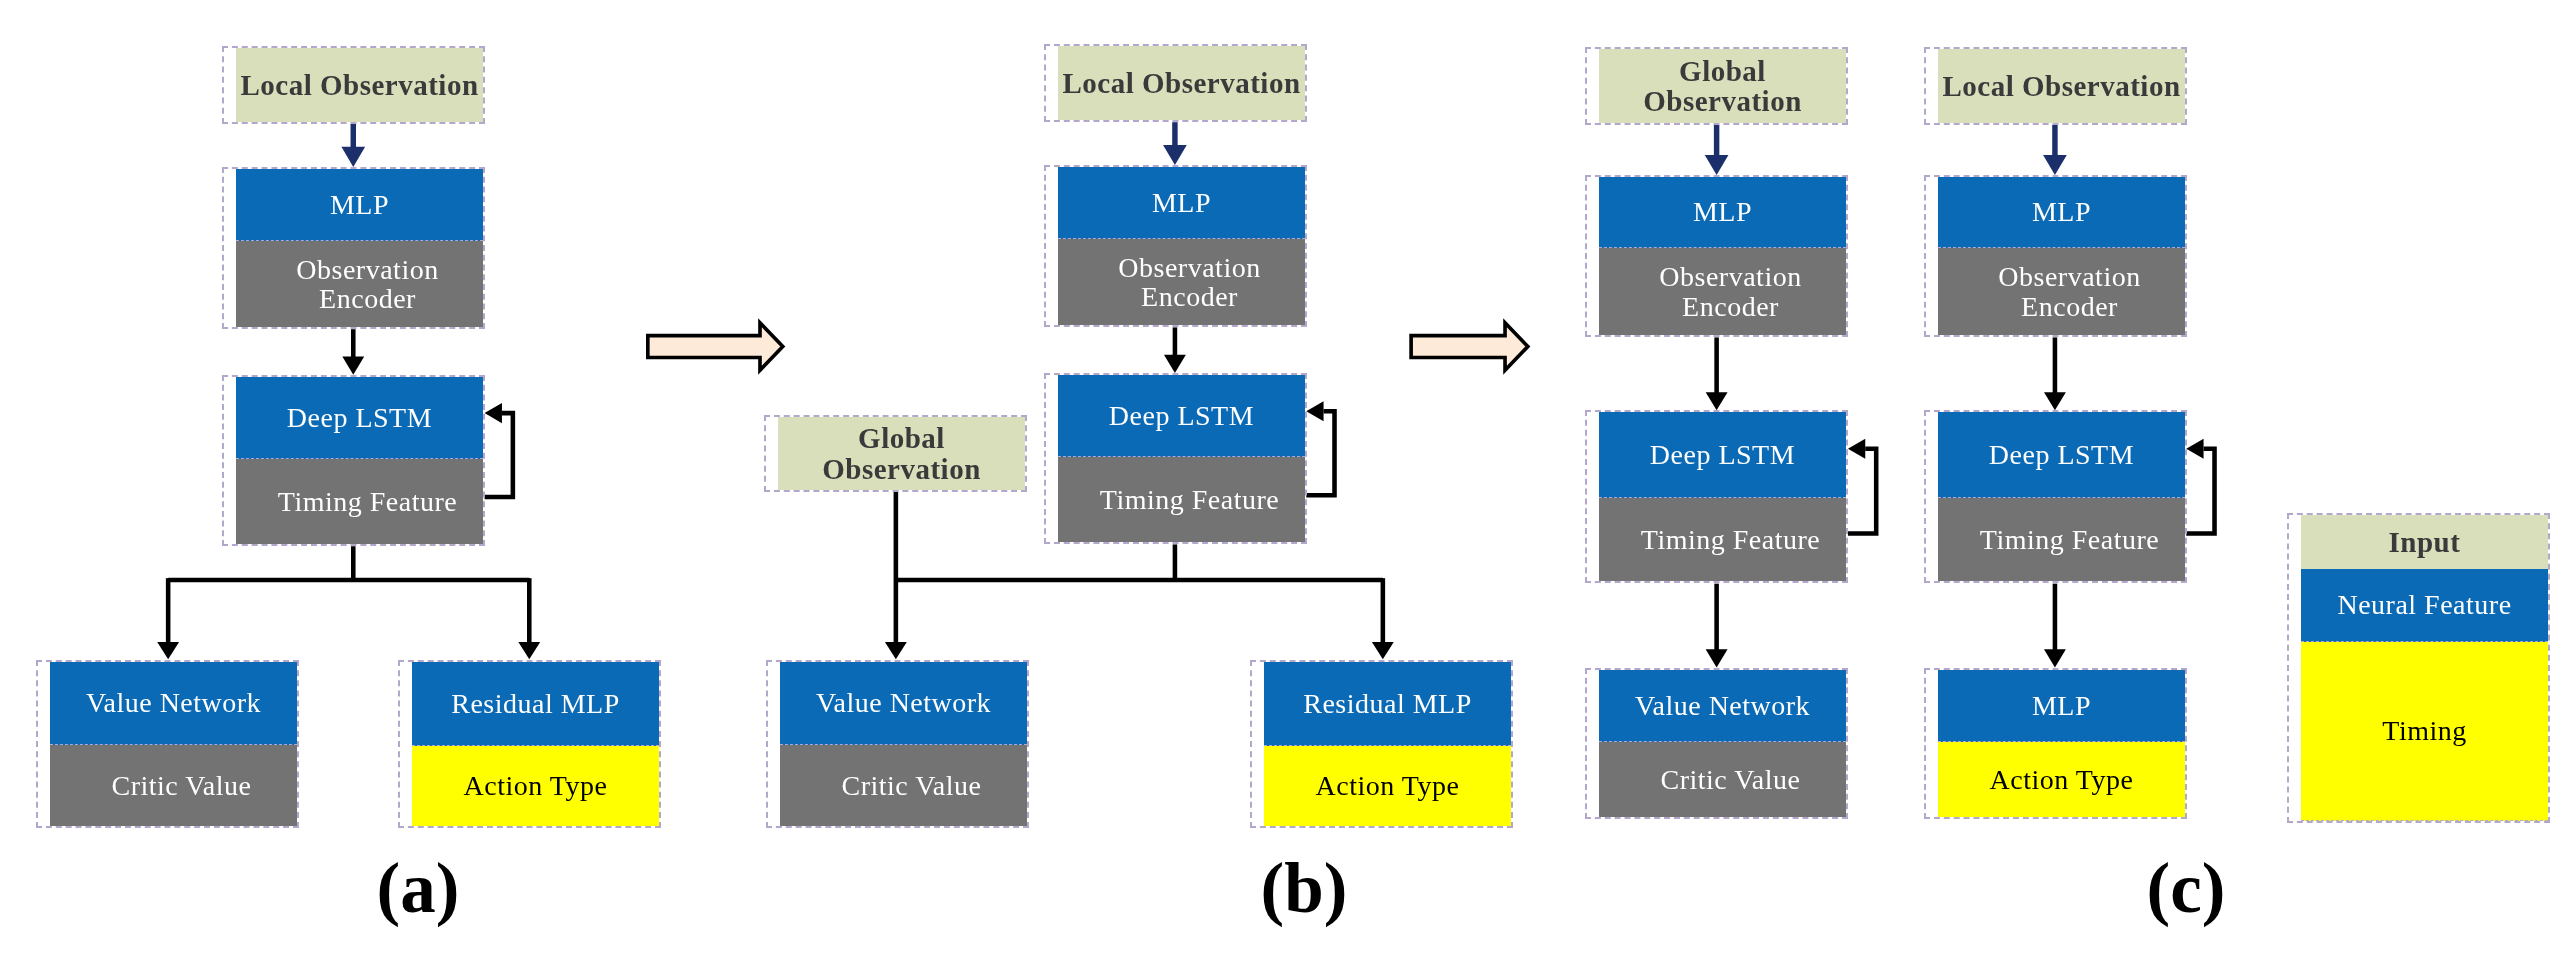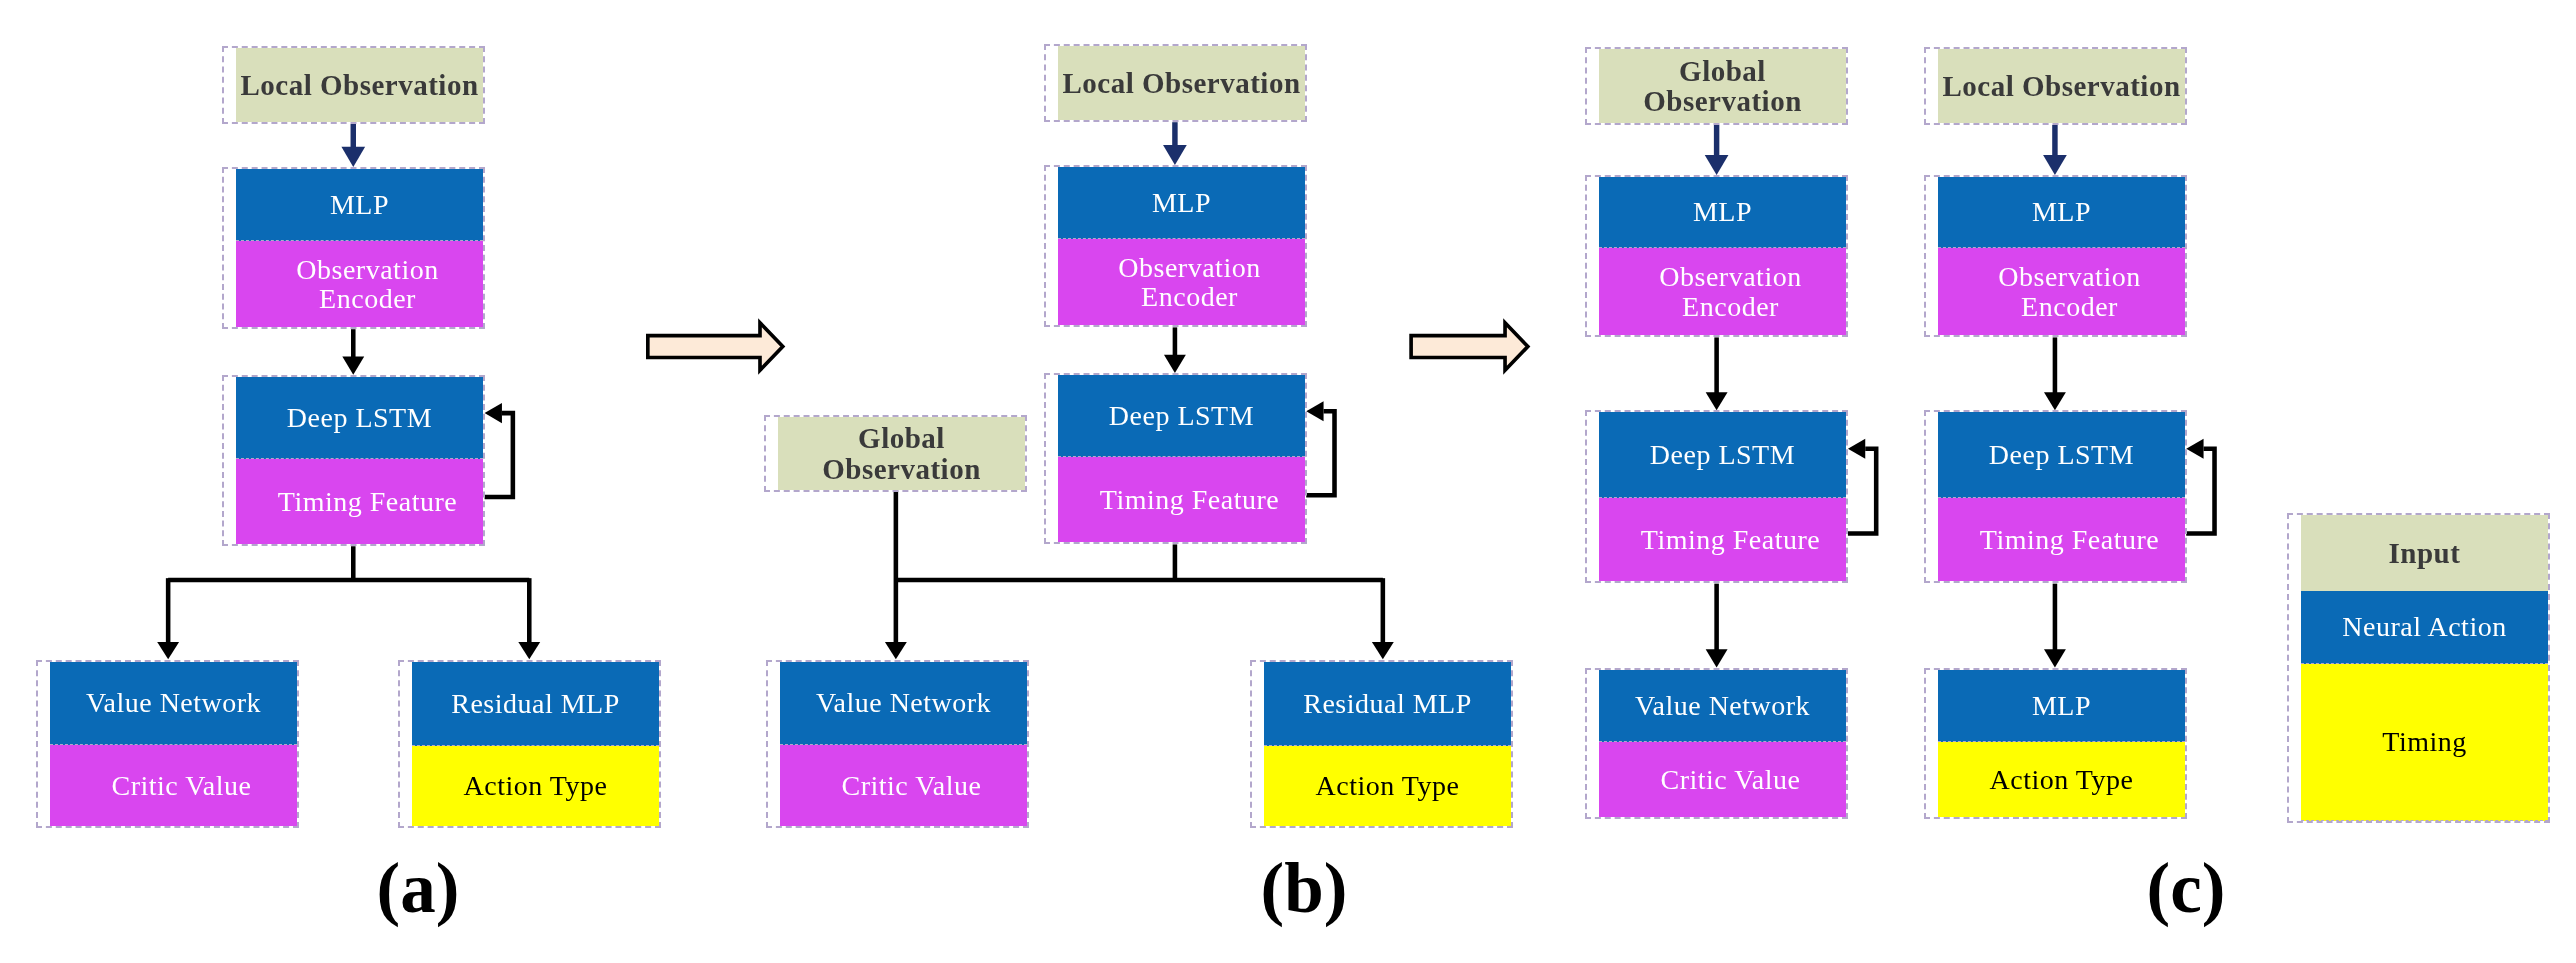--- a/index.html
+++ b/index.html
@@ -21,21 +21,21 @@
   .half{
     display:flex;align-items:center;justify-content:center;
     text-align:center;
     font-size:28px;
     line-height:1.05;
     letter-spacing:0.5px;
     margin-left:12px;
   }
   .fill-green{background:#d9dfbb;color:#3a3a3a;font-weight:bold;font-size:29px;}
   .fill-blue{background:#0a6ab6;color:#ffffff;}
-  .fill-pink{background:#d946ef;color:#ffffff;padding-left:16px;}
+  .fill-pink{background:#737373;color:#ffffff;padding-left:16px;}
   .fill-yellow{background:#ffff00;color:#000000;}
   .seam-top{border-bottom:0.9px dashed #b3a7cc;}
   .panel-tag{
     position:absolute;
     transform:translateX(-50%);
     font-size:71px;
     font-weight:bold;
     color:#000;
     z-index:2;
     font-family:"Liberation Serif","DejaVu Serif",serif;
@@ -219,19 +219,19 @@
   </div>
 
   <div class="node" style="left:1924px;top:668px;width:263px;height:151px">
     <div class="half fill-blue seam-top" style="height:71px">MLP</div>
     <div class="half fill-yellow" style="flex:1">Action Type</div>
   </div>
 
   <div class="panel-tag" style="left:2186px;top:848px">(c)</div>
 
   <div class="node" style="left:2287px;top:513px;width:263px;height:310px">
-    <div class="half fill-green" style="height:76px">Input</div>
-    <div class="half fill-blue seam-top" style="height:72px">Neural Action</div>
+    <div class="half fill-green" style="height:54px">Input</div>
+    <div class="half fill-blue seam-top" style="height:72px">Neural Feature</div>
     <div class="half fill-yellow seam-top" style="flex:1">Timing</div>
   </div>
 
 </div>
 
 
 </body></html>

